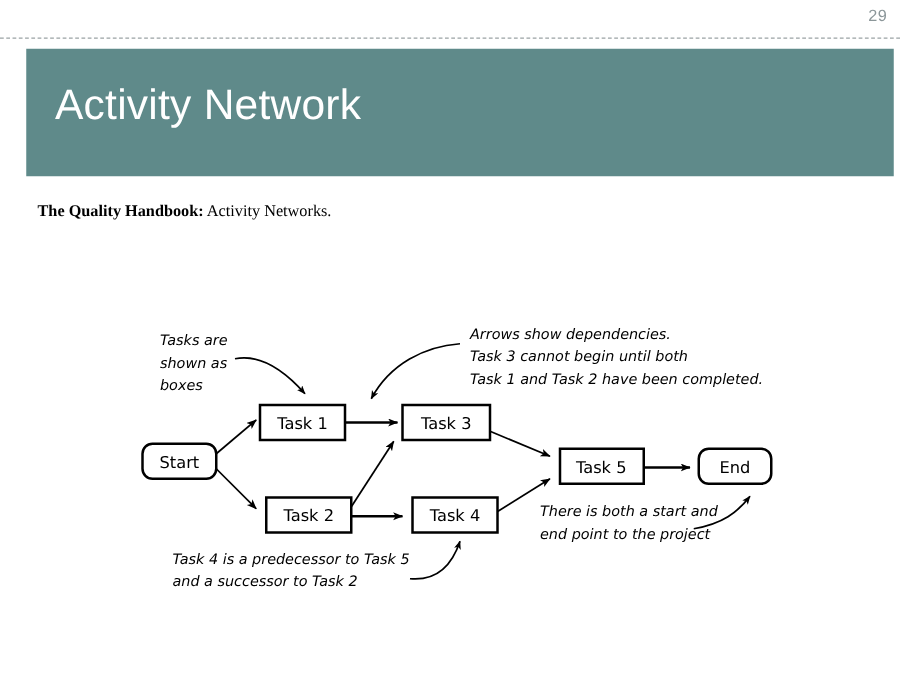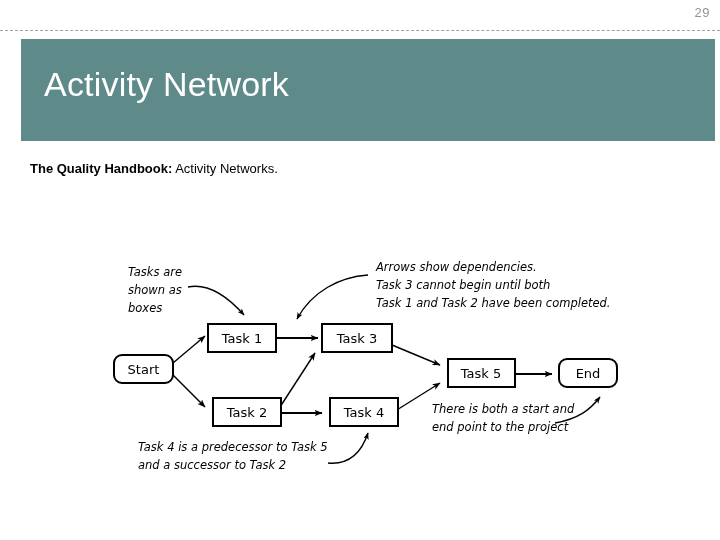--- a/index.html
+++ b/index.html
@@ -60,21 +60,21 @@
     letter-spacing: 0.2px;
     white-space: nowrap;
   }
   
   .body-line1 {
     position: absolute;
     left: 30px;
     top: 161px;
     font-size: 13px;
     color: #000000;
-    font-family: Liberation Sans, sans-serif;
+    font-family: Liberation Serif, serif;
     white-space: nowrap;
     text-align: right;
   }
   .body-line1 .strong { font-weight: bold; }
   .body-line2 {
     position: absolute;
     left: 32px;
     top: 191px;
     font-size: 13.5px;
     color: #1a9cb0;

